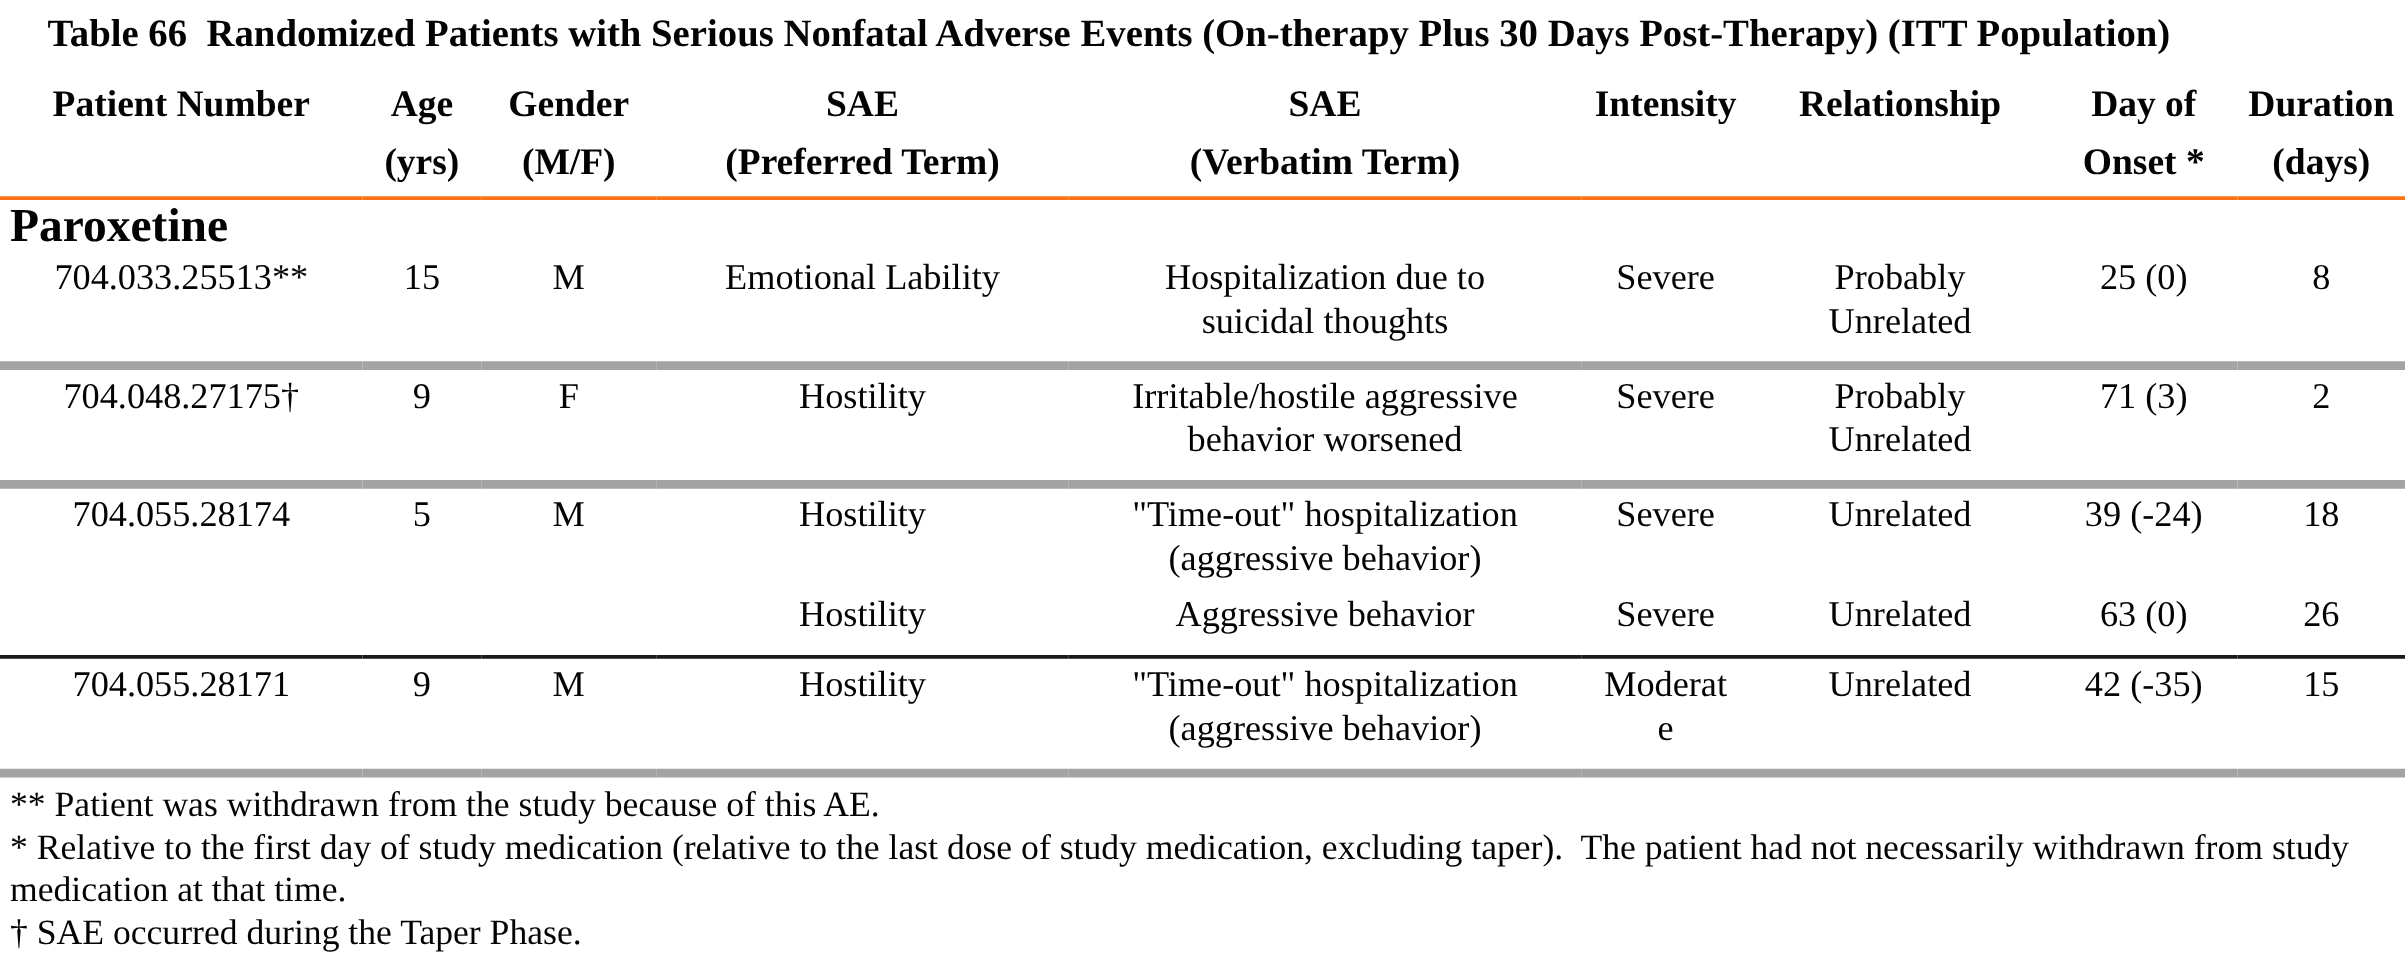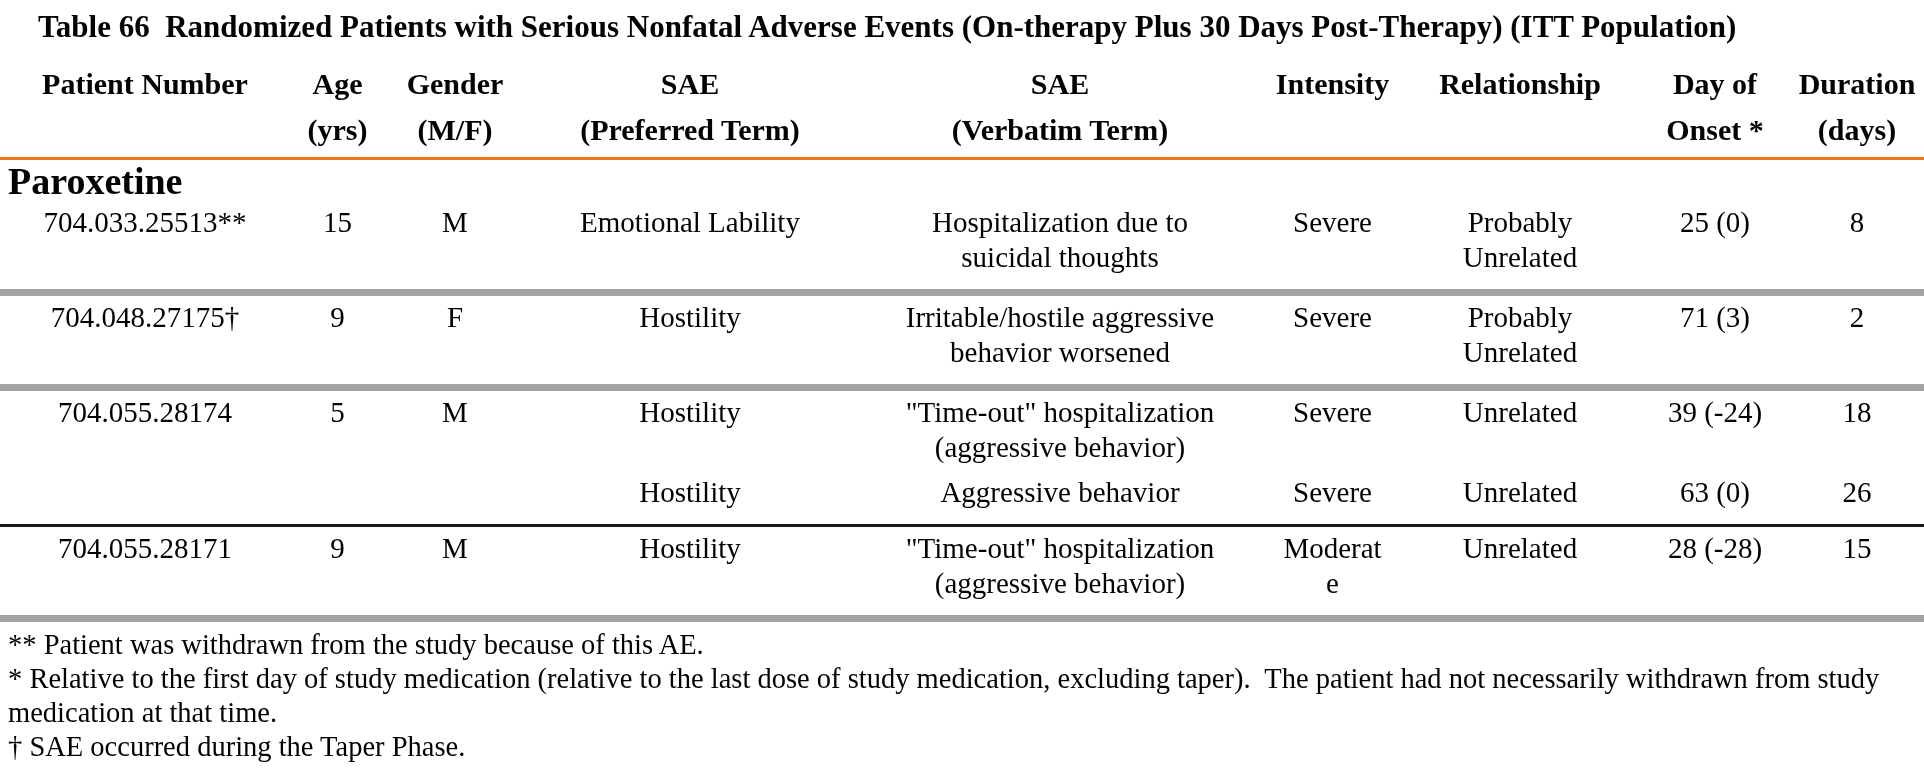--- a/index.html
+++ b/index.html
@@ -160,21 +160,21 @@
       <tr class="data rule">
         <td class="left">704.055.28171</td>
         <td>9</td>
         <td>M</td>
         <td>Hostility</td>
         <td>"Time-out" hospitalization
 (aggressive behavior)</td>
         <td>Moderat
 e</td>
         <td>Unrelated</td>
-        <td>28 (-28)</td>
+        <td>42 (-35)</td>
         <td>15</td>
       </tr>
     </tbody>
   </table>
 
   <div class="footnotes">
     <div class="fn">** Patient was withdrawn from the study because of this AE.</div>
     <div class="fn">* Relative to the first day of study medication (relative to the last dose of study medication, excluding taper).  The patient had not necessarily withdrawn from study medication at that time.</div>
     <div class="fn">† SAE occurred during the Taper Phase.</div>
   </div>

